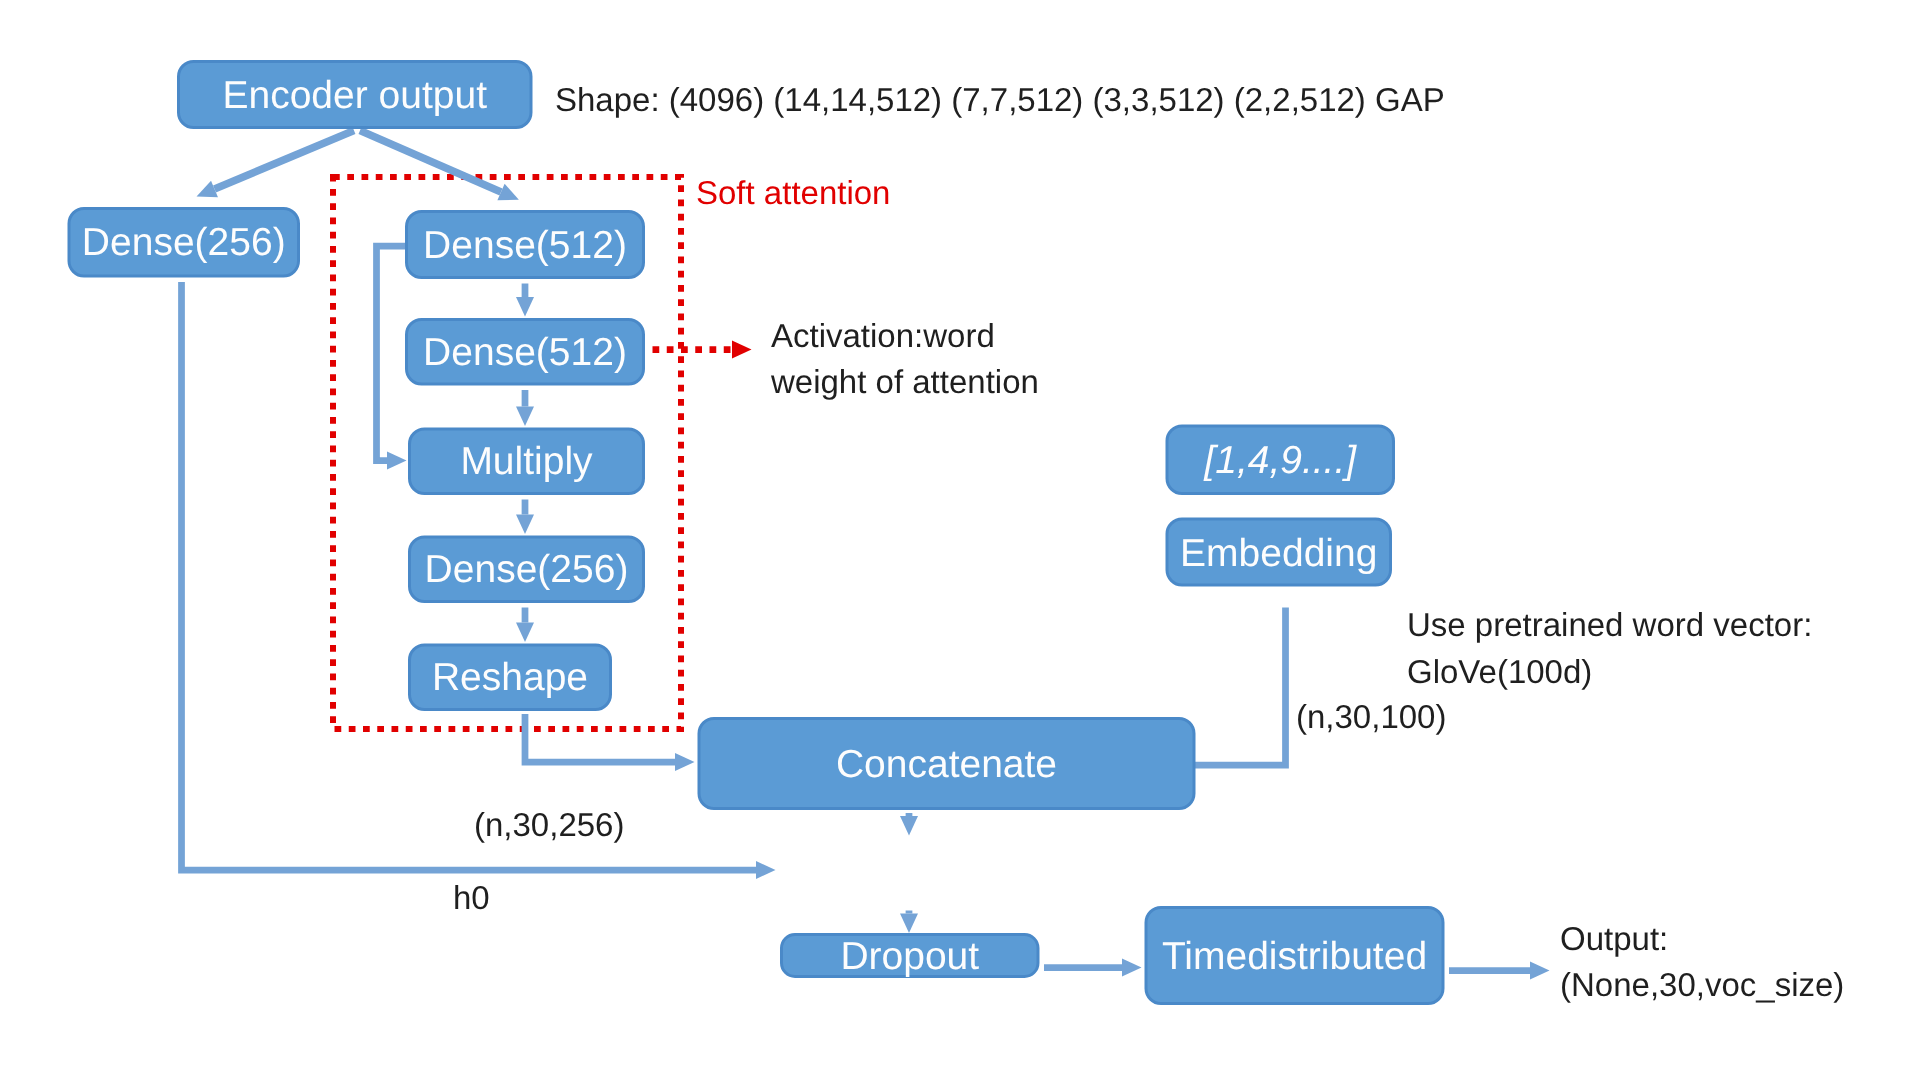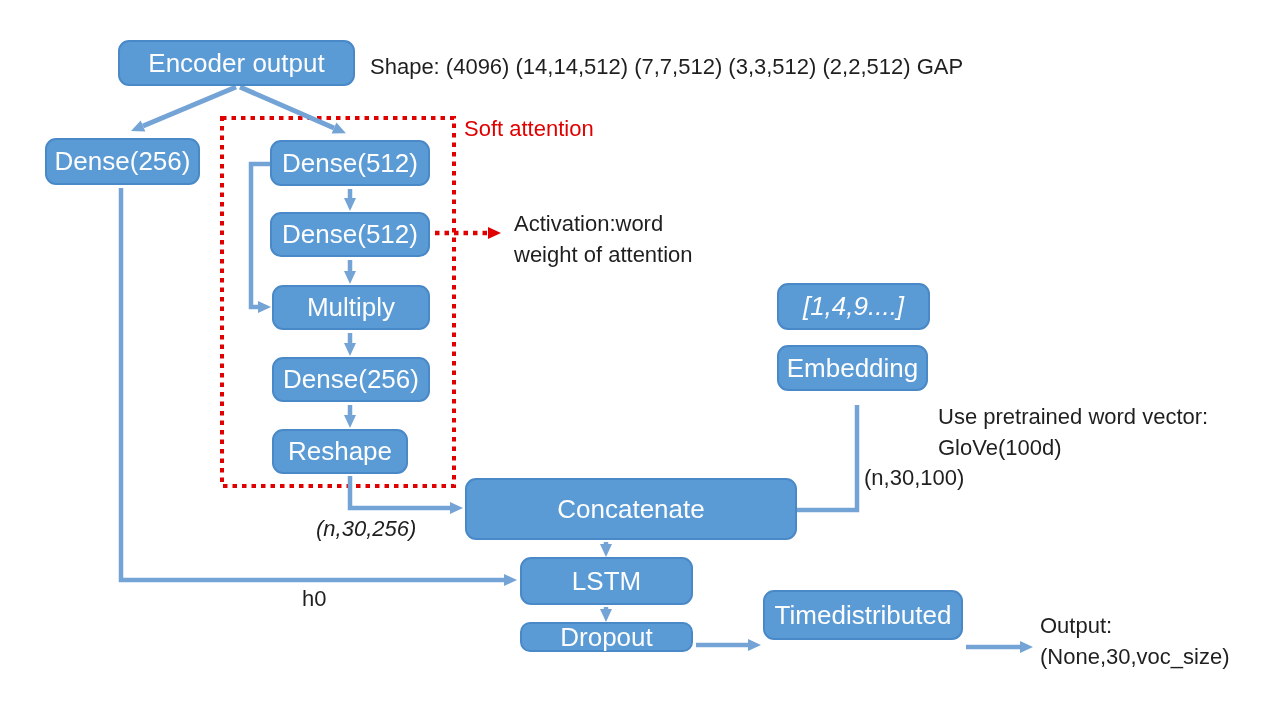--- a/index.html
+++ b/index.html
@@ -96,42 +96,41 @@
   <div class="node" style="left:272px;top:357px;width:158px;height:45px;">Dense(256)</div>
 
   <div class="node" style="left:272px;top:429px;width:136px;height:45px;">Reshape</div>
 
   <div class="node" style="left:777px;top:283px;width:153px;height:47px;font-style:italic;">[1,4,9....]</div>
 
   <div class="node" style="left:777px;top:345px;width:151px;height:46px;">Embedding</div>
 
   <div class="node" style="left:465px;top:478px;width:332px;height:62px;">Concatenate</div>
 
-  <div class="node" style="left:520px;top:557px;width:173px;height:48px;">LSTM</div>
 
   <div class="node" style="left:520px;top:622px;width:173px;height:30px;border-radius:10px;">Dropout</div>
 
-  <div class="node" style="left:763px;top:590px;width:200px;height:50px;">Timedistributed</div>
+  <div class="node" style="left:763px;top:604px;width:200px;height:66px;">Timedistributed</div>
 
   <div class="note" style="left:370px;top:51px;">Shape: (4096) (14,14,512) (7,7,512) (3,3,512) (2,2,512) GAP</div>
 
   <div class="note red" style="left:464px;top:113px;">Soft attention</div>
 
   <div class="note" style="left:514px;top:208px;">
     <span style="display:block">Activation:word</span>
     <span style="display:block">weight of attention</span>
   </div>
 
 
   <div class="note" style="left:938px;top:353px;margin-top:48px;">
     <span style="display:block">Use pretrained word vector:</span>
     <span style="display:block">GloVe(100d)</span>
   </div>
 
-  <div class="note" style="left:316px;top:513px;font-style:italic;">(n,30,256)</div>
+  <div class="note" style="left:316px;top:534px;">(n,30,256)</div>
 
   <div class="note" style="left:864px;top:462px;">(n,30,100)</div>
 
   <div class="note" style="left:302px;top:583px;">h0</div>
 
   <div class="note" style="left:1040px;top:610px;">
     <span style="display:block">Output:</span>
     <span style="display:block">(None,30,voc_size)</span>
   </div>
 

